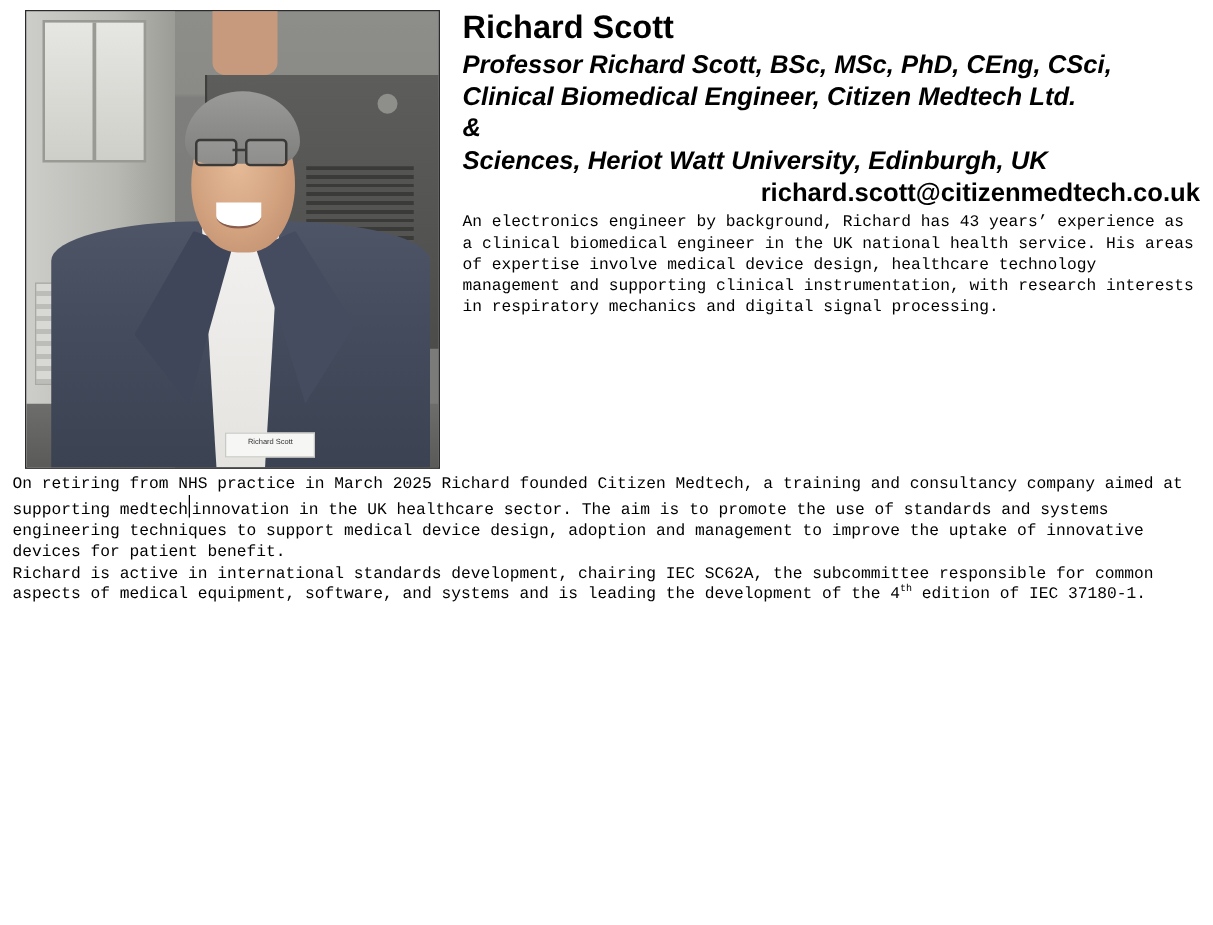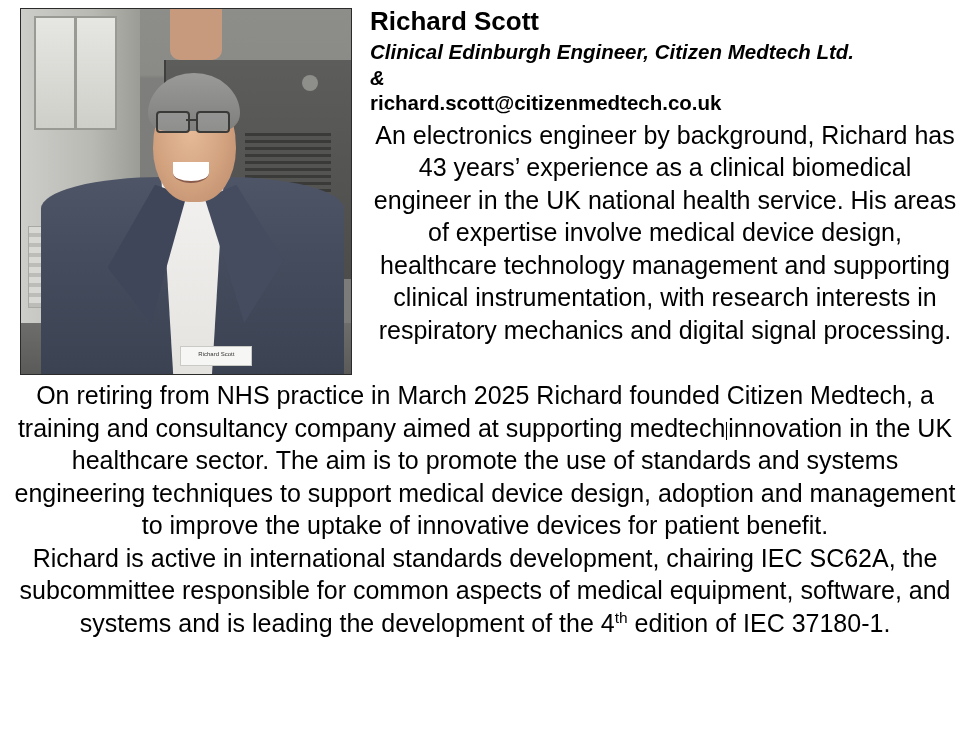--- a/index.html
+++ b/index.html
@@ -180,26 +180,28 @@
     font-weight: bold;
     font-style: italic;
     line-height: 1.26;
     margin: 0;
   }
   .email {
     font-size: 20.5px;
     font-weight: bold;
     line-height: 1.28;
     margin: 0 0 2px 0;
+    text-align: right;
   }
   .bio {
-    font-size: 25px;
+    font-size: 13px;
     line-height: 1.30;
     margin: 0;
-    text-align: center;
+    text-align: left;
+    font-family: Liberation Mono, monospace;
   }
   .bio p {
     margin: 0;
   }
   .clearfix::after {
     content: "";
     display: block;
     clear: both;
   }
   sup {
@@ -241,22 +243,24 @@
       <div class="ph-neck"></div>
       <div class="ph-head"></div>
       <div class="ph-hair"></div>
       <div class="ph-glass-l"></div>
       <div class="ph-glass-r"></div>
       <div class="ph-glass-bridge"></div>
       <div class="ph-smile"></div>
     </div>
 
     <h1 class="name">Richard Scott</h1>
-    <div class="credentials">Clinical Edinburgh Engineer, Citizen Medtech Ltd.</div>
+    <div class="credentials">Professor Richard Scott, BSc, MSc, PhD, CEng, CSci,</div>
+    <div class="credentials">Clinical Biomedical Engineer, Citizen Medtech Ltd.</div>
     <div class="credentials">&amp;</div>
+    <div class="credentials">Sciences, Heriot Watt University, Edinburgh, UK</div>
     <div class="email">richard.scott@citizenmedtech.co.uk</div>
 
     <div class="bio">An electronics engineer by background, Richard has 43 years’ experience as a clinical biomedical engineer in the UK national health service. His areas of expertise involve medical device design, healthcare technology management and supporting clinical instrumentation, with research interests in respiratory mechanics and digital signal processing.</div>
   </div>
 
   <div class="bio">
     <p><span>On retiring from NHS practice in March 2025 Richard founded Citizen Medtech, a training and consultancy company aimed at supporting medtech</span><span class="caret"></span><span>innovation in the UK healthcare sector. The aim is to promote the use of standards and systems engineering techniques to support medical device design, adoption and management to improve the uptake of innovative devices for patient benefit.</span></p>
     <p><span>Richard is active in international standards development, chairing IEC SC62A, the subcommittee responsible for common aspects of medical equipment, software, and systems and is leading the development of the 4</span><sup>th</sup><span> edition of IEC 37180-1.</span></p>
   </div>
 

